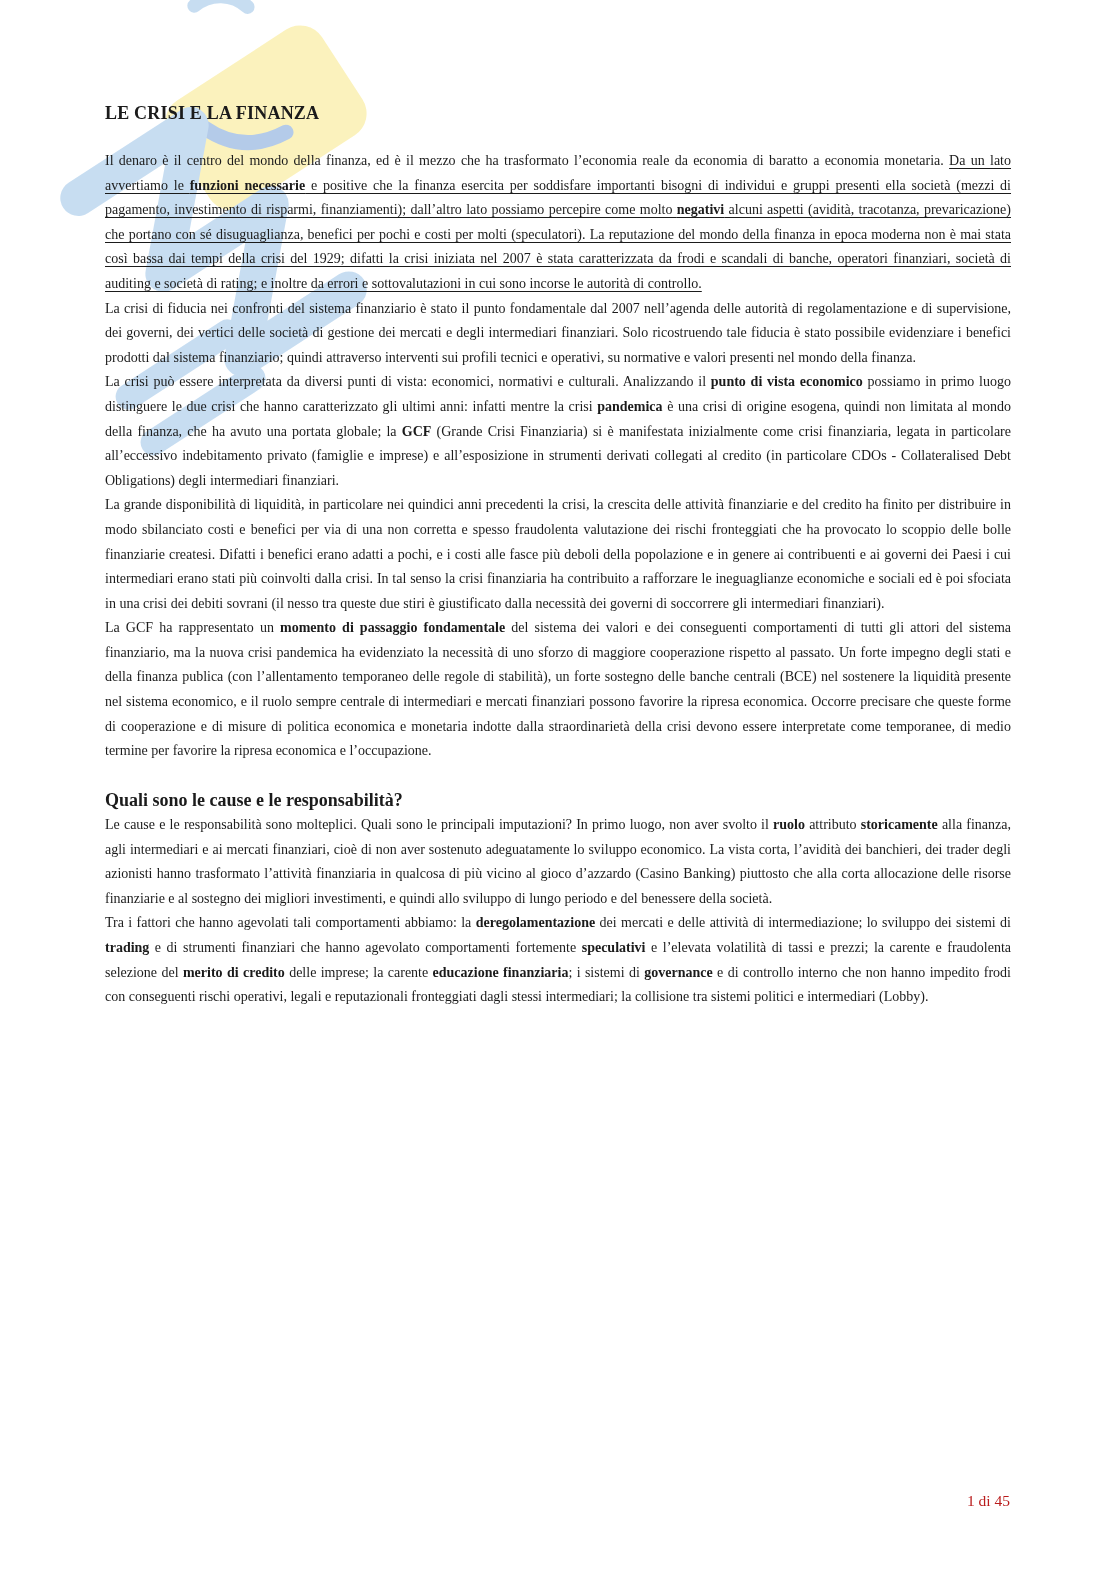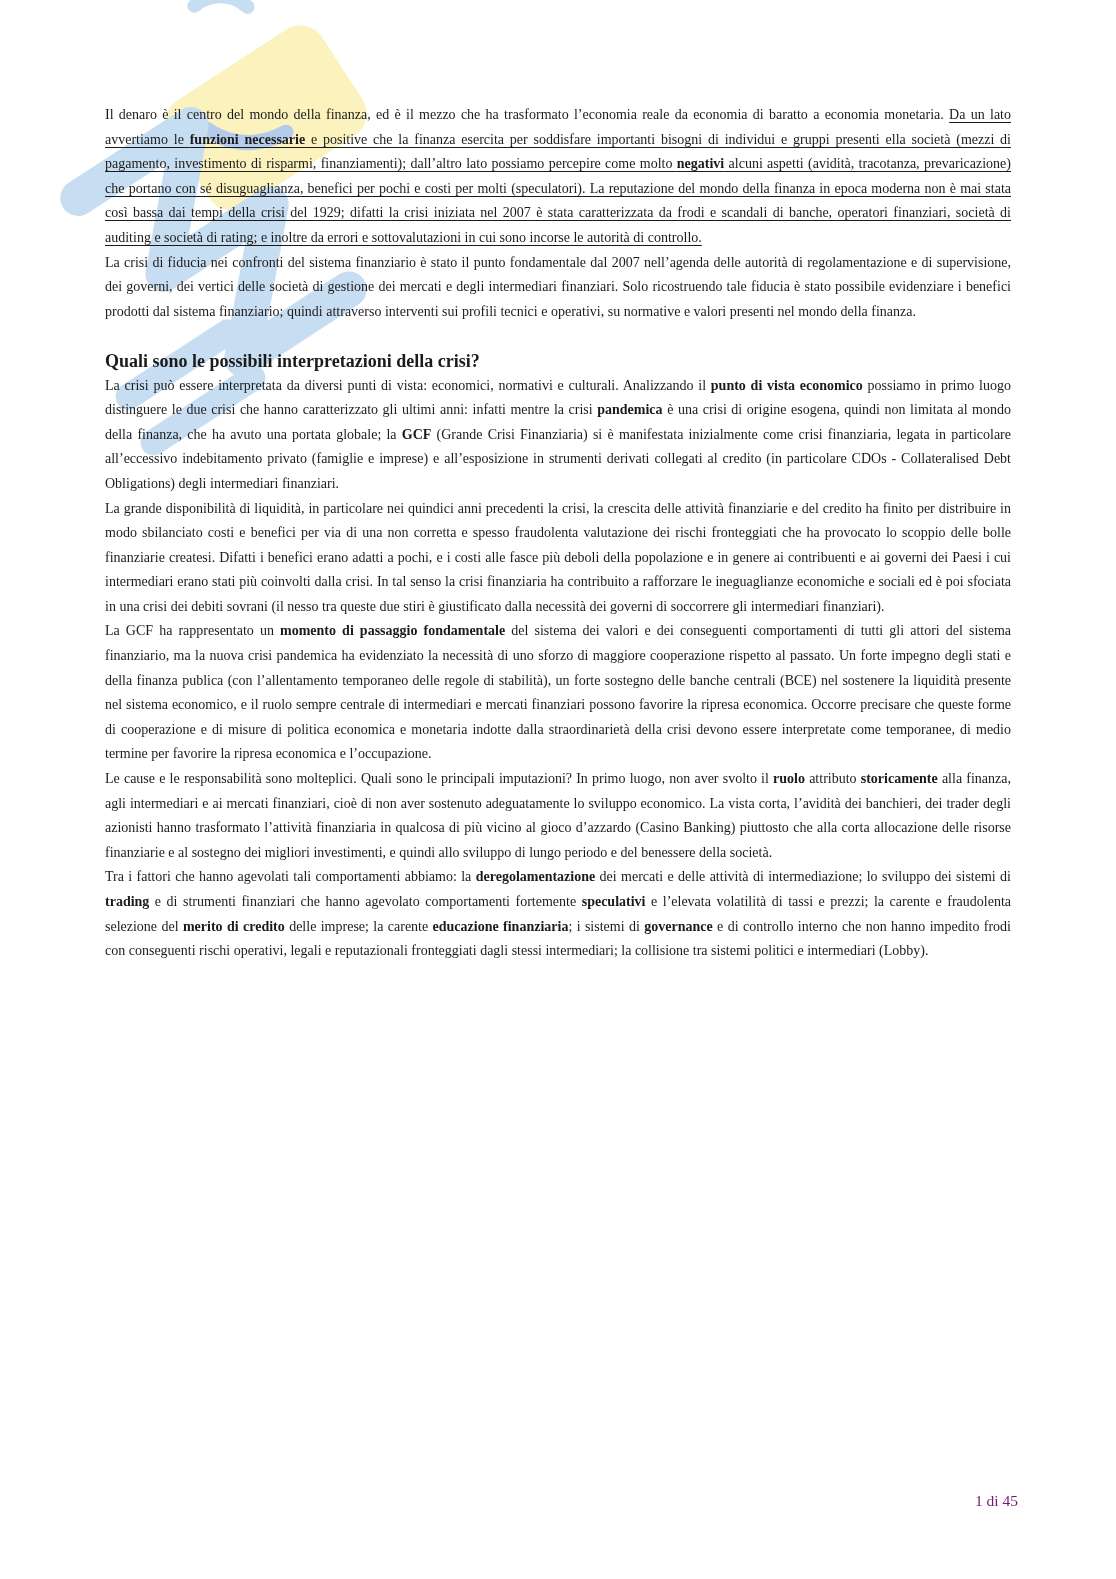--- a/index.html
+++ b/index.html
@@ -45,51 +45,52 @@
   .doc-body h2.heading {
     margin: 24.6px 0 0 0;
     font-size: 18px;
     font-weight: bold;
     line-height: 24.6px;
   }
   .doc-body span.u { text-decoration: underline; text-underline-offset: 3px; }
   .doc-body span.b { font-weight: bold; }
   .page-number {
     position: absolute;
-    right: 98px;
+    right: 106px;
     top: 1492px;
     font-size: 15.5px;
-    color: #701a75;
+    color: #b91c1c;
   }
 </style>
 </head>
 <body>
 
 <div class="page">
 
   <svg class="watermark" viewBox="0 0 540 520" xmlns="http://www.w3.org/2000/svg" aria-hidden="true">
     <g opacity="0.38">
       <g transform="rotate(-33 260 250)">
         <rect x="238" y="110" width="182" height="126" rx="26" fill="#f5d93f" opacity="0.9"></rect>
         <path d="M272 148 q18 44 66 48" stroke="#3c78c8" stroke-width="15" fill="none" stroke-linecap="round"></path>
         <path d="M128 138 L262 138 L158 248 L286 248 L178 362 L305 362" stroke="#6fa8dc" stroke-width="36" fill="none" stroke-linejoin="round" stroke-linecap="round"></path>
         <path d="M62 332 h118 M58 384 h118" stroke="#6fa8dc" stroke-width="26" stroke-linecap="round"></path>
         <path d="M330 40 a40 40 0 0 1 44 30" stroke="#6fa8dc" stroke-width="14" fill="none" stroke-linecap="round"></path>
       </g>
     </g>
   </svg>
 
   <div class="content">
+    <h1 class="doc-title">LE CRISI E LA FINANZA</h1>
     <div class="doc-body" id="doc-body">
         <p class="paragraph"><span>Il denaro è il centro del mondo della finanza, ed è il mezzo che ha trasformato l’economia reale da economia di baratto a economia monetaria. </span><span class="u">Da un lato avvertiamo le </span><span class="b u">funzioni necessarie</span><span class="u"> e positive che la finanza esercita per soddisfare importanti bisogni di individui e gruppi presenti ella società (mezzi di pagamento, investimento di risparmi, finanziamenti); dall’altro lato possiamo percepire come molto </span><span class="b u">negativi</span><span class="u"> alcuni aspetti (avidità, tracotanza, prevaricazione) che portano con sé disuguaglianza, benefici per pochi e costi per molti (speculatori). La reputazione del mondo della finanza in epoca moderna non è mai stata così bassa dai tempi della crisi del 1929; difatti la crisi iniziata nel 2007 è stata caratterizzata da frodi e scandali di banche, operatori finanziari, società di auditing e società di rating; e inoltre da errori e sottovalutazioni in cui sono incorse le autorità di controllo.</span></p>
         <p class="paragraph"><span>La crisi di fiducia nei confronti del sistema finanziario è stato il punto fondamentale dal 2007 nell’agenda delle autorità di regolamentazione e di supervisione, dei governi, dei vertici delle società di gestione dei mercati e degli intermediari finanziari. Solo ricostruendo tale fiducia è stato possibile evidenziare i benefici prodotti dal sistema finanziario; quindi attraverso interventi sui profili tecnici e operativi, su normative e valori presenti nel mondo della finanza.</span></p>
-        <h2 class="heading"><span>Quali sono le possibili interpretazioni della crisi?</span></h2>
         <p class="paragraph"><span>La crisi può essere interpretata da diversi punti di vista: economici, normativi e culturali. Analizzando il </span><span class="b">punto di vista economico</span><span> possiamo in primo luogo distinguere le due crisi che hanno caratterizzato gli ultimi anni: infatti mentre la crisi </span><span class="b">pandemica</span><span> è una crisi di origine esogena, quindi non limitata al mondo della finanza, che ha avuto una portata globale; la </span><span class="b">GCF</span><span> (Grande Crisi Finanziaria) si è manifestata inizialmente come crisi finanziaria, legata in particolare all’eccessivo indebitamento privato (famiglie e imprese) e all’esposizione in strumenti derivati collegati al credito (in particolare CDOs - Collateralised Debt Obligations) degli intermediari finanziari.</span></p>
         <p class="paragraph"><span>La grande disponibilità di liquidità, in particolare nei quindici anni precedenti la crisi, la crescita delle attività finanziarie e del credito ha finito per distribuire in modo sbilanciato costi e benefici per via di una non corretta e spesso fraudolenta valutazione dei rischi fronteggiati che ha provocato lo scoppio delle bolle finanziarie createsi. Difatti i benefici erano adatti a pochi, e i costi alle fasce più deboli della popolazione e in genere ai contribuenti e ai governi dei Paesi i cui intermediari erano stati più coinvolti dalla crisi. In tal senso la crisi finanziaria ha contribuito a rafforzare le ineguaglianze economiche e sociali ed è poi sfociata in una crisi dei debiti sovrani (il nesso tra queste due stiri è giustificato dalla necessità dei governi di soccorrere gli intermediari finanziari).</span></p>
         <p class="paragraph"><span>La GCF ha rappresentato un </span><span class="b">momento di passaggio fondamentale</span><span> del sistema dei valori e dei conseguenti comportamenti di tutti gli attori del sistema finanziario, ma la nuova crisi pandemica ha evidenziato la necessità di uno sforzo di maggiore cooperazione rispetto al passato. Un forte impegno degli stati e della finanza publica (con l’allentamento temporaneo delle regole di stabilità), un forte sostegno delle banche centrali (BCE) nel sostenere la liquidità presente nel sistema economico, e il ruolo sempre centrale di intermediari e mercati finanziari possono favorire la ripresa economica. Occorre precisare che queste forme di cooperazione e di misure di politica economica e monetaria indotte dalla straordinarietà della crisi devono essere interpretate come temporanee, di medio termine per favorire la ripresa economica e l’occupazione.</span></p>
+        <h2 class="heading"><span>Quali sono le cause e le responsabilità?</span></h2>
         <p class="paragraph"><span>Le cause e le responsabilità sono molteplici. Quali sono le principali imputazioni? In primo luogo, non aver svolto il </span><span class="b">ruolo</span><span> attributo </span><span class="b">storicamente</span><span> alla finanza, agli intermediari e ai mercati finanziari, cioè di non aver sostenuto adeguatamente lo sviluppo economico. La vista corta, l’avidità dei banchieri, dei trader degli azionisti hanno trasformato l’attività finanziaria in qualcosa di più vicino al gioco d’azzardo (Casino Banking) piuttosto che alla corta allocazione delle risorse finanziarie e al sostegno dei migliori investimenti, e quindi allo sviluppo di lungo periodo e del benessere della società.</span></p>
         <p class="paragraph"><span>Tra i fattori che hanno agevolati tali comportamenti abbiamo: la </span><span class="b">deregolamentazione</span><span> dei mercati e delle attività di intermediazione; lo sviluppo dei sistemi di </span><span class="b">trading</span><span> e di strumenti finanziari che hanno agevolato comportamenti fortemente </span><span class="b">speculativi</span><span> e l’elevata volatilità di tassi e prezzi; la carente e fraudolenta selezione del </span><span class="b">merito di credito</span><span> delle imprese; la carente </span><span class="b">educazione finanziaria</span><span>; i sistemi di </span><span class="b">governance</span><span> e di controllo interno che non hanno impedito frodi con conseguenti rischi operativi, legali e reputazionali fronteggiati dagli stessi intermediari; la collisione tra sistemi politici e intermediari (Lobby).</span></p>
       </div>
   </div>
 
   <div class="page-number">1 di 45</div>
 
 </div>
 
 </body></html>

